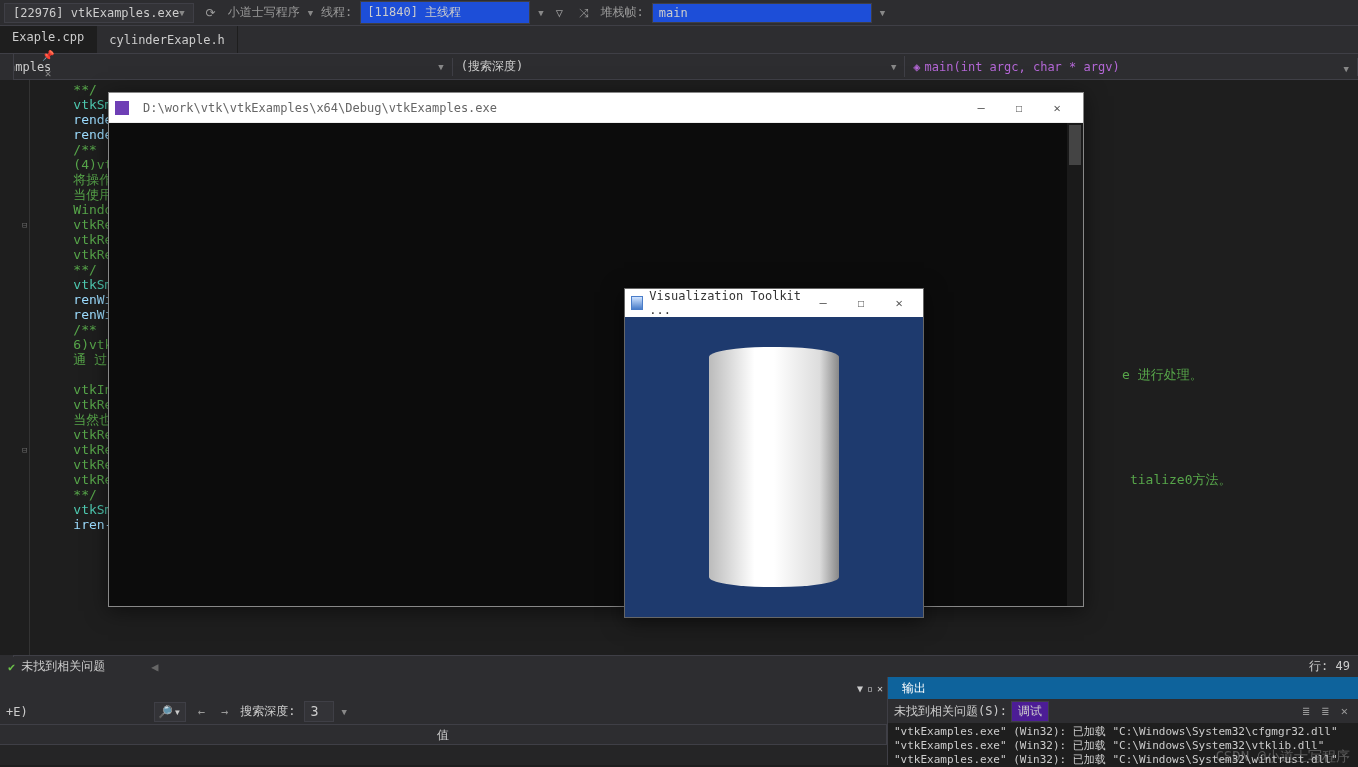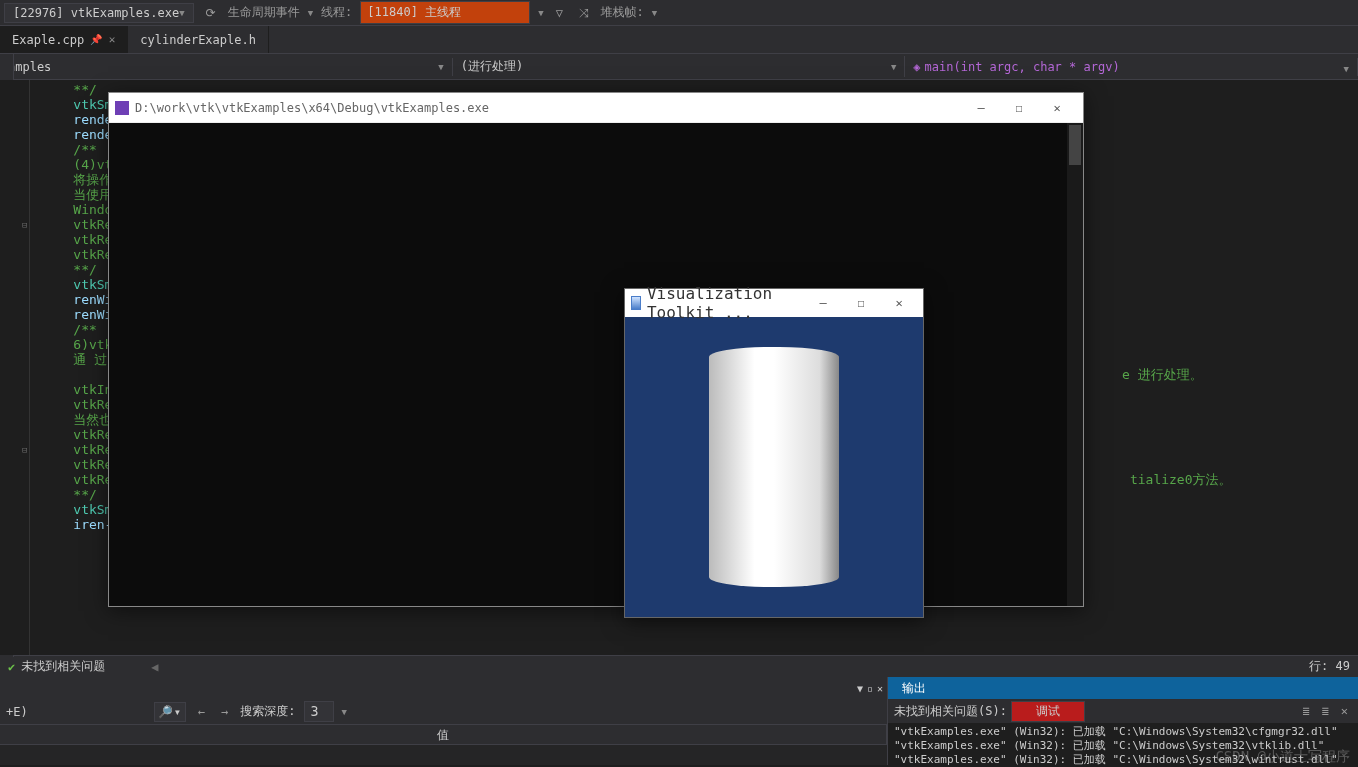--- a/index.html
+++ b/index.html
@@ -2,26 +2,26 @@
 <html><head>
 <meta charset="utf-8">
 <style>
 * { margin: 0; padding: 0; box-sizing: border-box; font-family: "Microsoft YaHei", "Consolas", monospace; }
 body { background: #1e1e1e; color: #ccc; width: 1358px; height: 767px; overflow: hidden; position: relative; font-size: 12px; }
 
 .top-toolbar { height: 26px; background: #2d2d30; display: flex; align-items: center; padding: 0 4px; gap: 8px; border-bottom: 1px solid #3f3f46; }
 .process-dd { background: #333337; border: 1px solid #3f3f46; padding: 2px 8px; min-width: 180px; display: flex; justify-content: space-between; align-items: center; }
 .chevron-down { font-size: 9px; color: #888; }
 .toolbar-label { color: #999; }
-.toolbar-input { background: #c2410c; border: 1px solid #3f3f46; padding: 2px 6px; color: #ccc; min-width: 120px; }
+.toolbar-input { background: #1d4ed8; border: 1px solid #3f3f46; padding: 2px 6px; color: #ccc; min-width: 120px; }
 .icon-btn { color: #999; padding: 0 4px; cursor: pointer; }
 
 .tabs { height: 28px; background: #2d2d30; display: flex; border-bottom: 1px solid #3f3f46; }
 .tab { padding: 4px 12px; display: flex; align-items: center; gap: 6px; color: #ccc; border-right: 1px solid #1e1e1e; }
-.tab.active { background: #1e1e1e; }
+.tab.active { background: #1e1e1e; flex-direction: column; }
 .tab-close { color: #888; font-size: 11px; }
 .pin-icon { color: #888; font-size: 10px; }
 
 .nav-bar { height: 26px; background: #2d2d30; display: flex; align-items: center; border-bottom: 1px solid #3f3f46; }
 .nav-dd { flex: 1; padding: 2px 8px; display: flex; justify-content: space-between; align-items: center; border-right: 1px solid #3f3f46; }
 .nav-dd.right { flex: 1; color: #b467d6; align-items: flex-end; }
 .cube-icon { color: #b467d6; margin-right: 4px; }
 
 .editor-area { position: relative; height: 575px; background: #1e1e1e; display: flex; }
 .gutter { width: 30px; background: #1e1e1e; border-right: 1px solid #333; position: relative; }
@@ -30,34 +30,34 @@
 .code-line { white-space: pre; padding-left: 12px; }
 .c-comment { color: #57A64A; }
 .c-type { color: #4EC9B0; }
 .c-var { color: #9CDCFE; }
 .c-func { color: #DCDCAA; }
 .c-op { color: #B4B4B4; }
 .c-paren { color: #ccc; }
 
 .console-win { position: absolute; left: 108px; top: 92px; width: 976px; height: 515px; background: #fff; border: 1px solid #888; box-shadow: 0 4px 20px rgba(0,0,0,0.5); }
 .console-titlebar { height: 30px; background: #fff; display: flex; align-items: center; padding: 0 8px 0 6px; justify-content: space-between; border-bottom: 1px solid #eee; }
-.console-title-left { display: flex; align-items: center; gap: 6px; }
+.console-title-left { display: flex; align-items: center; gap: 14px; }
 .console-icon { width: 14px; height: 14px; background: #6e3fb5; }
 .console-title { color: #666; font-size: 12px; }
 .win-btns { display: flex; gap: 2px; }
 .win-btn { width: 36px; height: 24px; display: flex; align-items: center; justify-content: center; color: #555; }
 .console-body { background: #0c0c0c; height: calc(100% - 30px); position: relative; }
 .console-scrollbar { position: absolute; right: 0; top: 0; width: 16px; height: 100%; background: #1a1a1a; }
 .console-scrollbar::before { content: ""; position: absolute; top: 2px; left: 2px; width: 12px; height: 40px; background: #444; }
 
 .vtk-win { position: absolute; left: 624px; top: 288px; width: 300px; height: 330px; background: #fff; border: 1px solid #666; box-shadow: 0 4px 20px rgba(0,0,0,0.5); }
 .vtk-titlebar { height: 28px; background: #fff; display: flex; align-items: center; justify-content: space-between; padding: 0 6px; }
 .vtk-title-left { display: flex; align-items: center; gap: 6px; }
 .vtk-icon { width: 14px; height: 14px; border: 1px solid #4a7dc9; background: linear-gradient(#cfe3ff,#4a7dc9); }
-.vtk-title { color: #333; font-size: 16px; }
+.vtk-title { color: #333; font-size: 12px; }
 .vtk-body { background: #1e3a6e; height: calc(100% - 28px); display: flex; align-items: center; justify-content: center; }
 .cylinder { width: 130px; height: 240px; background: linear-gradient(90deg, #bbb 0%, #fff 35%, #fff 50%, #ddd 85%, #888 100%); border-radius: 60px/10px; position: relative; }
 
 .status-issues { height: 22px; background: #2d2d30; border-top: 1px solid #3f3f46; display: flex; align-items: center; justify-content: space-between; padding: 0 8px; }
 .status-left { display: flex; align-items: center; gap: 6px; }
 .check-icon { color: #6cc24a; }
 .status-right { color: #ccc; }
 
 .bottom-panels { display: flex; height: 88px; }
 .panel-left { flex: 1; background: #252526; border-right: 1px solid #3f3f46; display: flex; flex-direction: column; }
@@ -66,67 +66,70 @@
 .panel-toolbar { height: 26px; background: #2d2d30; display: flex; align-items: center; padding: 0 6px; gap: 8px; border-bottom: 1px solid #3f3f46; }
 .search-icon-box { background: #333337; border: 1px solid #3f3f46; padding: 2px 4px; color: #ccc; }
 .depth-input { background: #333337; border: 1px solid #3f3f46; padding: 2px 6px; color: #ccc; width: 30px; }
 .panel-header-row { height: 20px; background: #2d2d30; display: flex; border-bottom: 1px solid #3f3f46; }
 .col-head { flex: 1; padding: 2px 40px; color: #ccc; text-align: center; border-right: 1px solid #3f3f46; }
 
 .panel-right { width: 470px; background: #252526; display: flex; flex-direction: column; }
 .output-tab { height: 22px; background: #0e639c; display: flex; align-items: center; padding: 0 8px; }
 .output-tab-label { color: #fff; background: #0e639c; padding: 0 6px; }
 .output-toolbar { height: 24px; background: #2d2d30; display: flex; align-items: center; padding: 0 6px; gap: 4px; }
-.output-dd { background: #b91c1c; border: 1px solid #3f3f46; padding: 1px 24px; color: #ccc; }
+.output-dd { background: #4c1d95; border: 1px solid #3f3f46; padding: 1px 6px; color: #ccc; }
 .output-body { flex: 1; background: #1e1e1e; padding: 2px 6px; font-family: Consolas, monospace; font-size: 11px; line-height: 14px; color: #ccc; overflow: hidden; position: relative; }
 .output-line { white-space: nowrap; }
 .watermark { position: absolute; right: 8px; bottom: 2px; color: rgba(200,200,200,0.35); font-size: 14px; }
 
 .left-edge { position: absolute; left: 0; top: 54px; width: 14px; bottom: 110px; background: #2d2d30; border-right: 1px solid #3f3f46; }
 </style>
 </head>
 <body>
 
 <div class="top-toolbar">
   <div class="process-dd">
     <span>[22976] vtkExamples.exe</span>
     <span class="chevron-down">▼</span>
   </div>
   <span class="icon-btn">⟳</span>
-  <span class="toolbar-label">生命周期事件</span>
+  <span class="toolbar-label">小道士写程序</span>
   <span class="chevron-down">▼</span>
   <span class="toolbar-label">线程:</span>
   <div class="toolbar-input" style="min-width:170px;">
     <span>[11840] 主线程</span>
   </div>
   <span class="chevron-down">▼</span>
   <span class="icon-btn">▽</span>
   <span class="icon-btn">⤨</span>
   <span class="toolbar-label">堆栈帧:</span>
+  <div class="toolbar-input" style="min-width:220px;">
+    <span>main</span>
+  </div>
   <span class="chevron-down">▼</span>
 </div>
 
 <div class="tabs">
   <div class="tab active">
     <span>Exaple.cpp</span>
     <span class="pin-icon">📌</span>
     <span class="tab-close">✕</span>
   </div>
   <div class="tab">
     <span>cylinderExaple.h</span>
   </div>
 </div>
 
 <div class="nav-bar">
   <div class="nav-dd">
     <span>amples</span>
     <span class="chevron-down">▼</span>
   </div>
   <div class="nav-dd">
-    <span>(进行处理)</span>
+    <span>(搜索深度)</span>
     <span class="chevron-down">▼</span>
   </div>
   <div class="nav-dd right">
     <span><span class="cube-icon">◈</span><span>main(int argc, char * argv)</span></span>
     <span class="chevron-down">▼</span>
   </div>
 </div>
 
 <div class="left-edge"></div>
 

